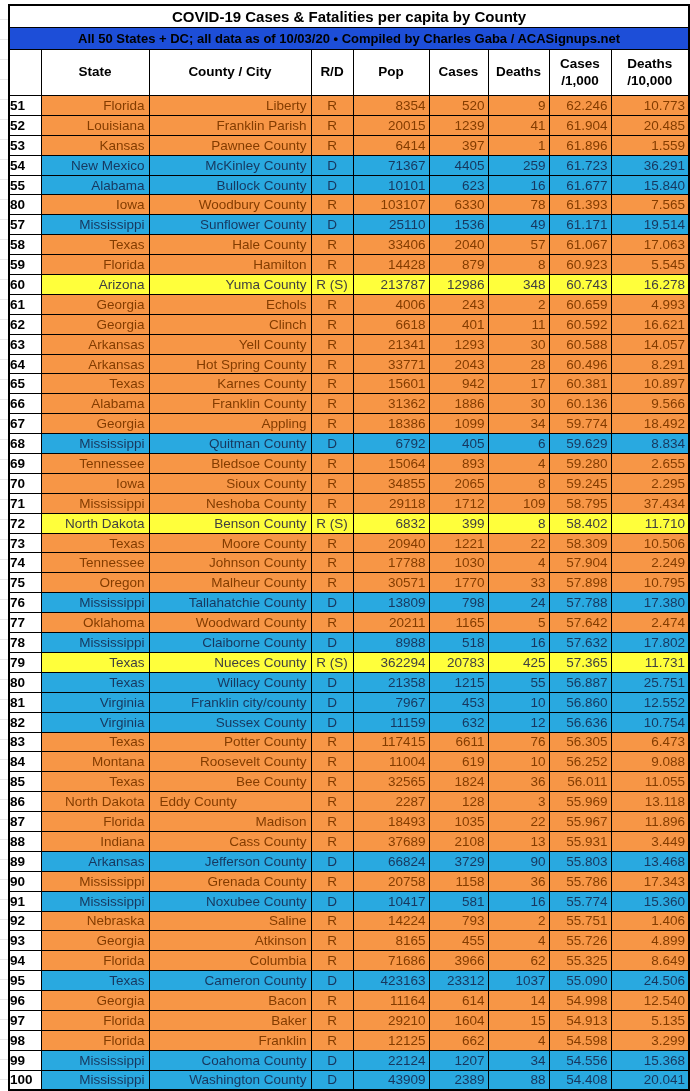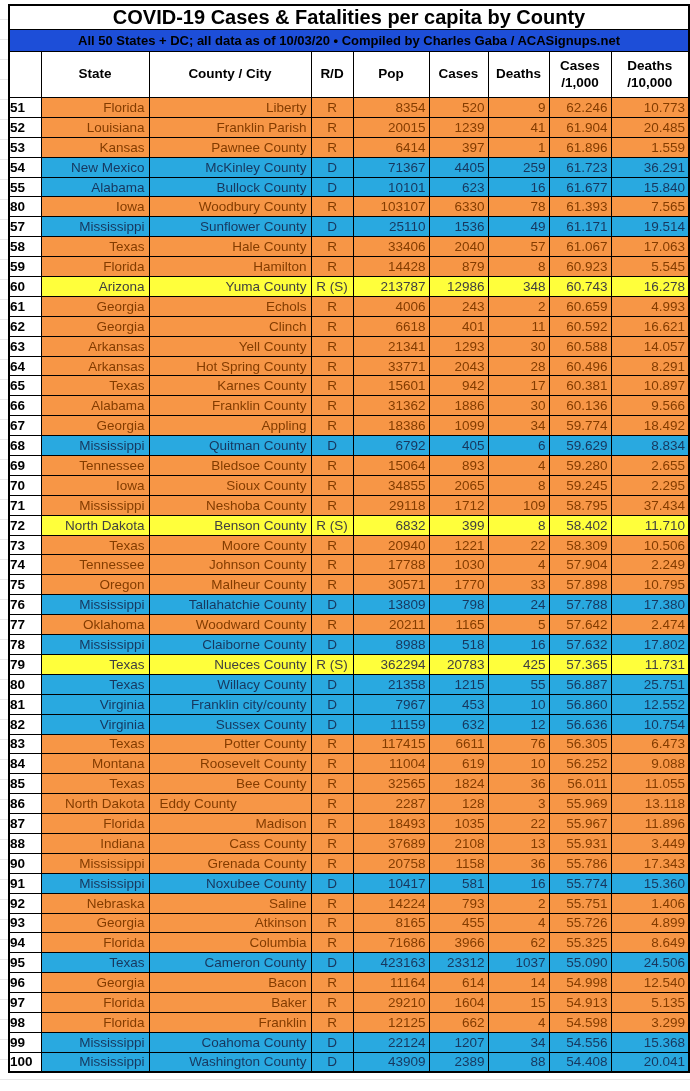--- a/index.html
+++ b/index.html
@@ -21,21 +21,21 @@
     border:2px solid #000; background:#fff;
   }
   .grid td, .grid th {
     border:1px solid #000;
     overflow:hidden; white-space:nowrap;
     vertical-align:middle;
     font-size:13.5px;
     padding:0;
   }
   tr.title-row td {
-    height:21px; text-align:center; font-weight:bold; font-size:20px; color:#000;
+    height:21px; text-align:center; font-weight:bold; font-size:15px; color:#000;
     background:#fff;
   }
   tr.subtitle-row td {
     height:21px; text-align:center; font-weight:bold; font-size:13px; color:#000;
     background:#1d4ed8;
   }
   tr.colhead-row th {
     height:45px; text-align:center; font-weight:bold; font-size:13.5px; color:#000;
     background:#fff; line-height:1.25;
   }
@@ -508,20 +508,31 @@
           <td class="td-rank">88</td>
           <td class="td-state">Indiana</td>
           <td class="td-county">Cass County</td>
           <td class="td-rd">R</td>
           <td class="td-num">37689</td>
           <td class="td-num">2108</td>
           <td class="td-num">13</td>
           <td class="td-num">55.931</td>
           <td class="td-num">3.449</td>
         </tr>
+        <tr class="data-row row-d">
+          <td class="td-rank">89</td>
+          <td class="td-state">Arkansas</td>
+          <td class="td-county">Jefferson County</td>
+          <td class="td-rd">D</td>
+          <td class="td-num">66824</td>
+          <td class="td-num">3729</td>
+          <td class="td-num">90</td>
+          <td class="td-num">55.803</td>
+          <td class="td-num">13.468</td>
+        </tr>
         <tr class="data-row row-r">
           <td class="td-rank">90</td>
           <td class="td-state">Mississippi</td>
           <td class="td-county">Grenada County</td>
           <td class="td-rd">R</td>
           <td class="td-num">20758</td>
           <td class="td-num">1158</td>
           <td class="td-num">36</td>
           <td class="td-num">55.786</td>
           <td class="td-num">17.343</td>

